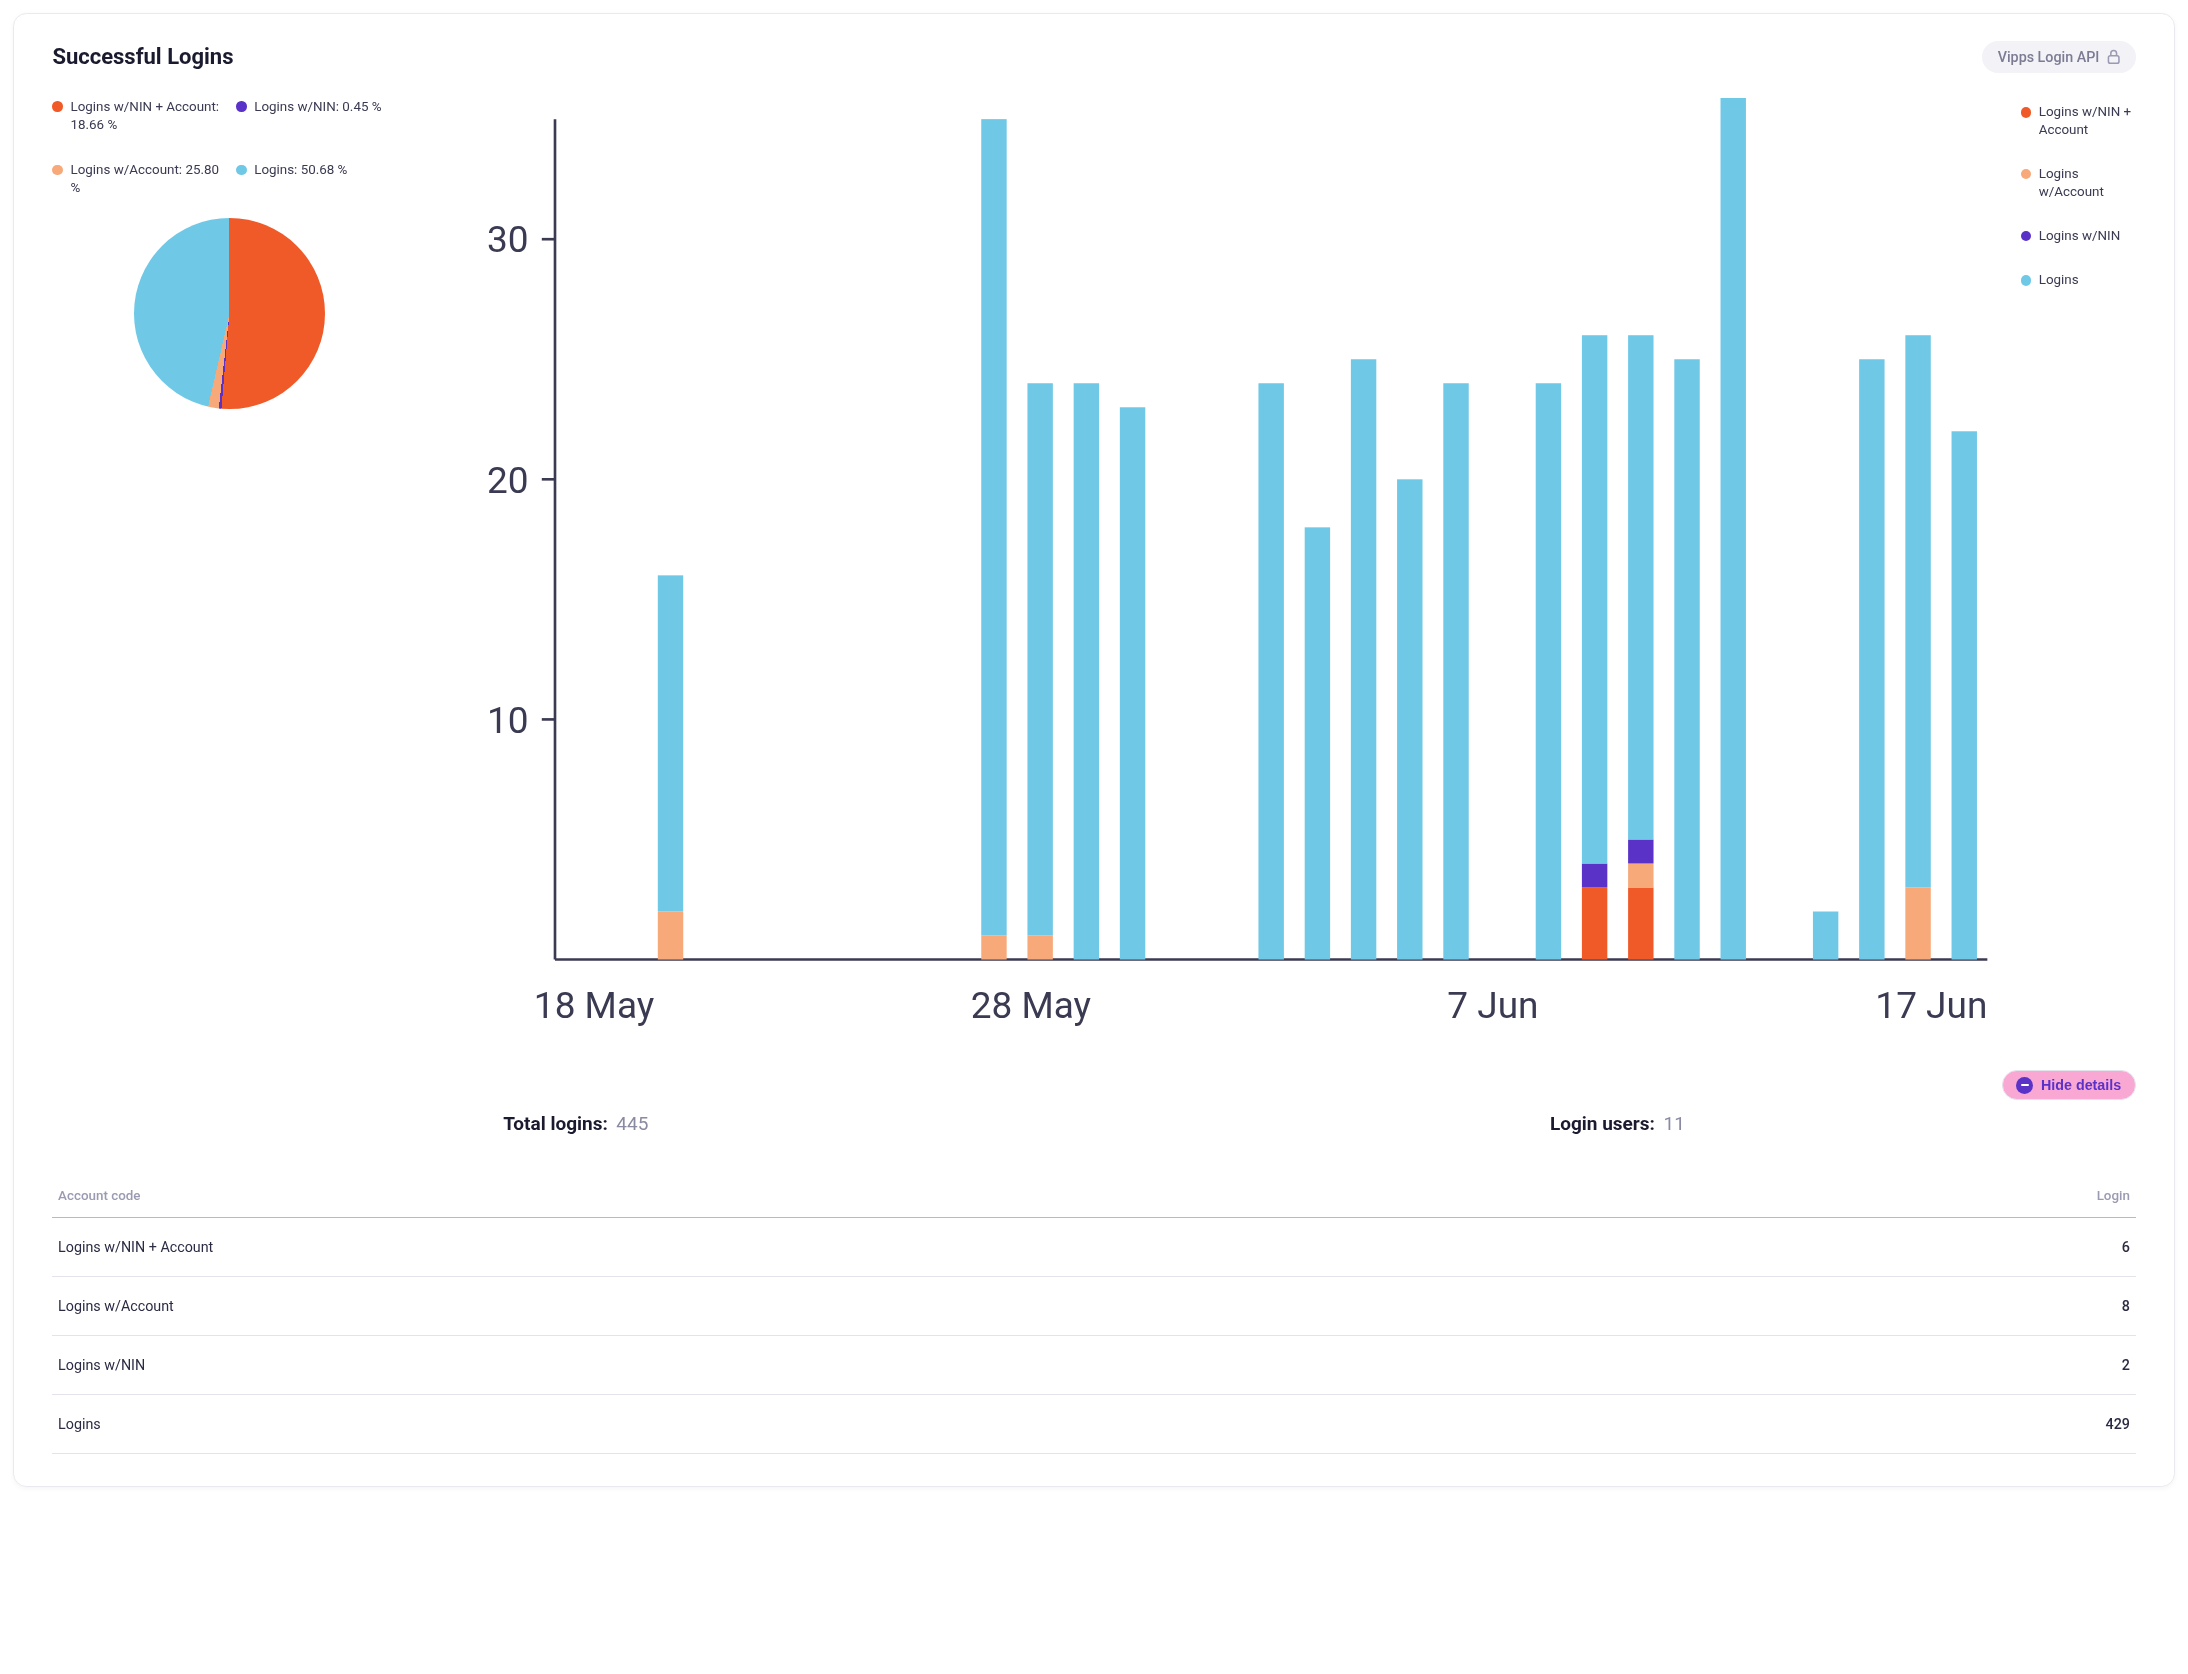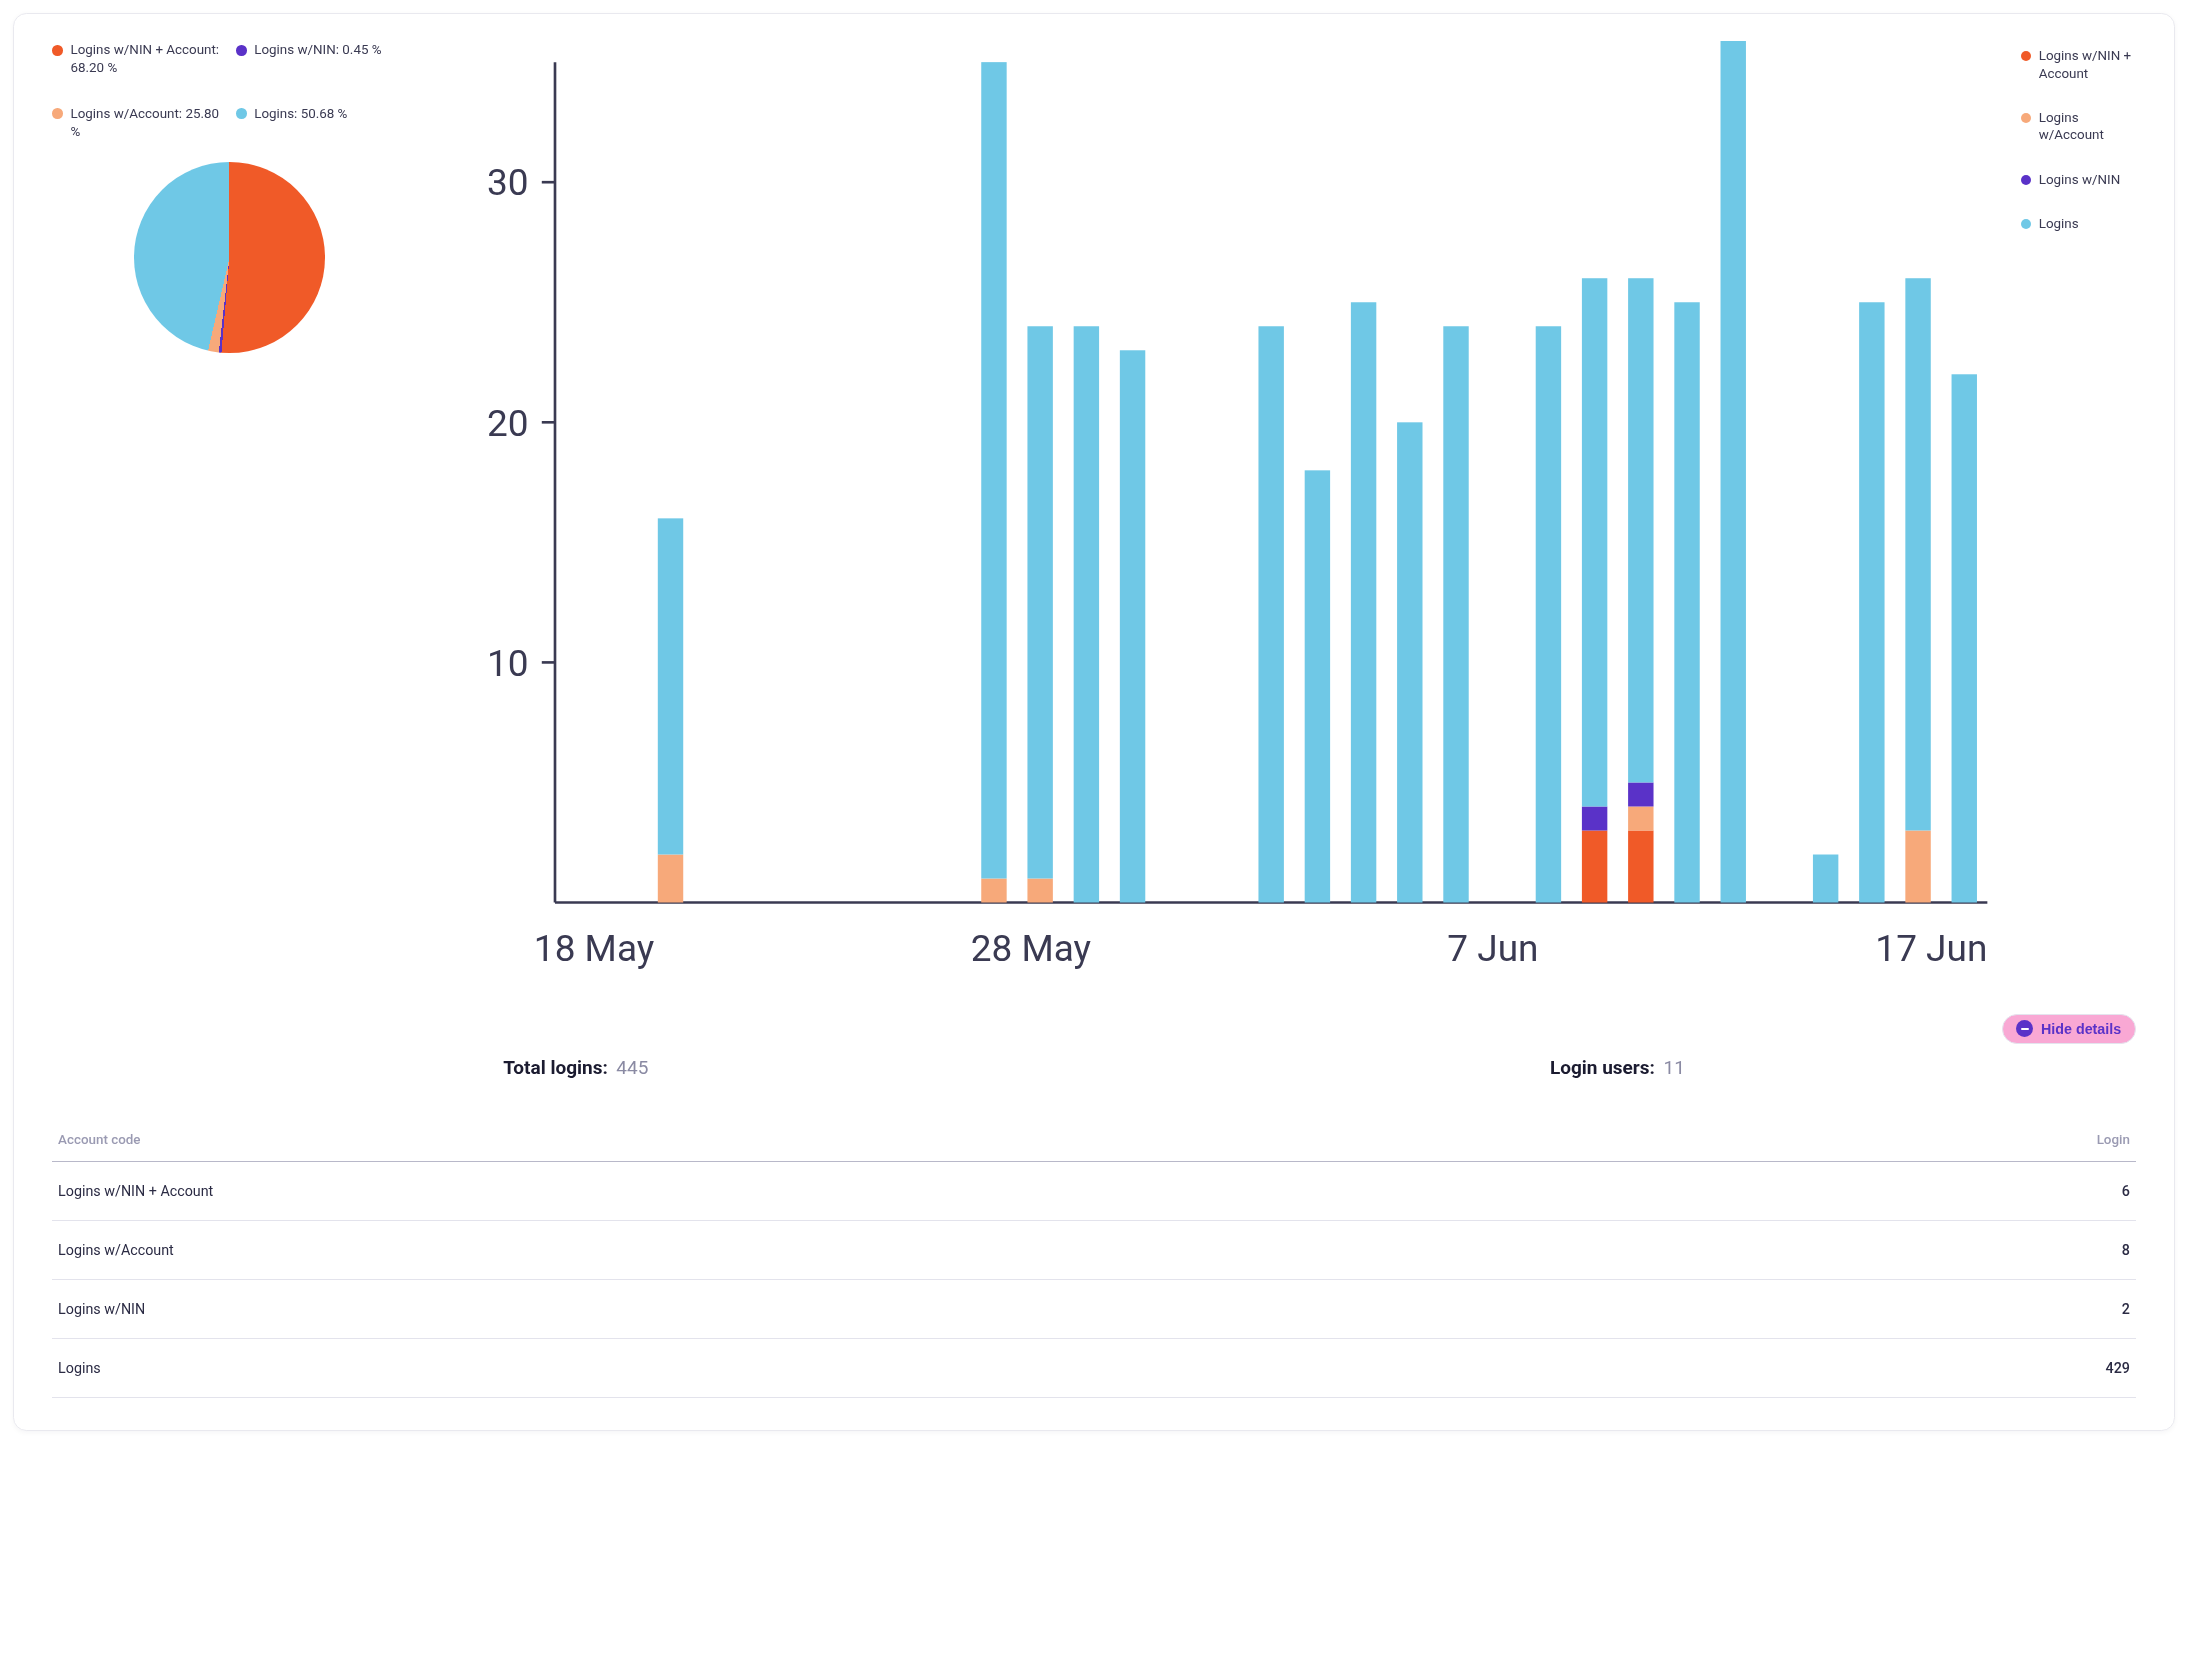--- a/index.html
+++ b/index.html
@@ -130,28 +130,38 @@
   }
   .tbl td.right { font-weight: 500; }
 
   
   .axis-label { font-size: 14px; fill: #3a3a52; }
 </style>
 </head>
 <body>
 
 <div class="card">
+  <div class="card-header">
+    <h2 class="card-title">Successful Logins</h2>
+    <div class="api-pill">
+      <span>Vipps Login API</span>
+      <svg width="13.4" height="15.3" viewBox="0 0 14 16" fill="none">
+        <rect x="1.5" y="7" width="11" height="8" rx="2" stroke="#9a9ab2" stroke-width="1.6"></rect>
+        <path d="M4 7V4.5a3 3 0 0 1 6 0V7" stroke="#9a9ab2" stroke-width="1.6" fill="none"></path>
+      </svg>
+    </div>
+  </div>
 
   <div class="charts-row">
 
     <div class="pie-block">
       <div class="pie-legend" id="pie-legend">
           <div class="pie-legend-item">
             <span class="dot" style="background: rgb(240, 90, 40);"></span>
-            <span>Logins w/NIN + Account: 68.20 %</span>
+            <span>Logins w/NIN + Account: 18.66 %</span>
           </div>
           <div class="pie-legend-item">
             <span class="dot" style="background: rgb(90, 50, 200);"></span>
             <span>Logins w/NIN: 0.45 %</span>
           </div>
           <div class="pie-legend-item">
             <span class="dot" style="background: rgb(247, 169, 122);"></span>
             <span>Logins w/Account: 25.80 %</span>
           </div>
           <div class="pie-legend-item">

